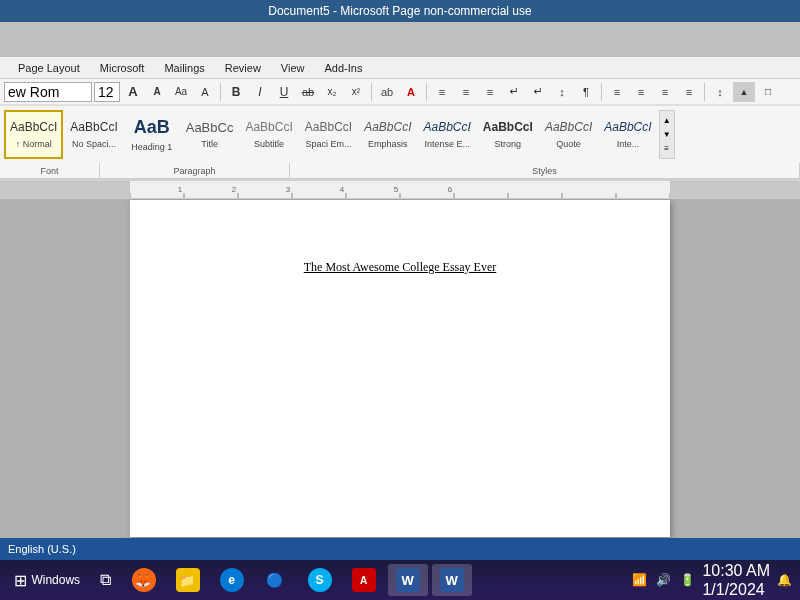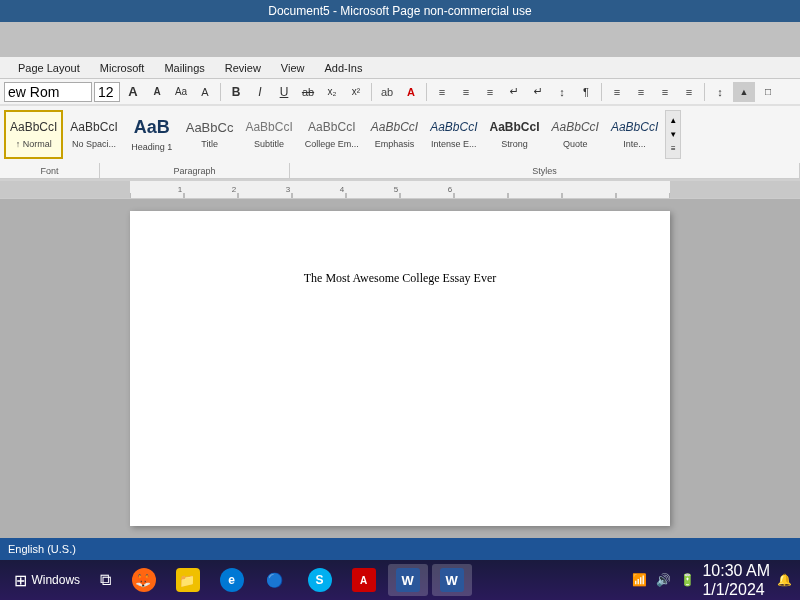--- a/index.html
+++ b/index.html
@@ -175,21 +175,22 @@
       align-items: flex-end;
     }
 
     
     #doc-area {
       flex: 1;
       background: #b0b0b0;
       overflow: hidden;
       display: flex;
       justify-content: center;
-      padding: 12px 0;
+      padding: 1px 0;
+      text-decoration: underline;
     }
 
     #document-page {
       background: white;
       width: 540px;
       height: 100%;
       box-shadow: 2px 2px 6px rgba(0,0,0,0.3);
       position: relative;
       padding: 60px 72px;
       font-size: 12px;
@@ -362,21 +363,21 @@
       <span class="style-label">Title</span>
     </div>
 
     <div class="style-item">
       <span class="style-preview" style="font-size:12px;color:#777;">AaBbCcI</span>
       <span class="style-label">Subtitle</span>
     </div>
 
     <div class="style-item">
       <span class="style-preview" style="font-size:12px;color:#666;">AaBbCcI</span>
-      <span class="style-label">College Em...</span>
+      <span class="style-label">Spaci Em...</span>
     </div>
 
     <div class="style-item">
       <span class="style-preview" style="font-size:12px;font-style:italic;color:#555;">AaBbCcI</span>
       <span class="style-label">Emphasis</span>
     </div>
 
     <div class="style-item">
       <span class="style-preview" style="font-size:12px;font-style:italic;color:#17375e;">AaBbCcI</span>
       <span class="style-label">Intense E...</span>

